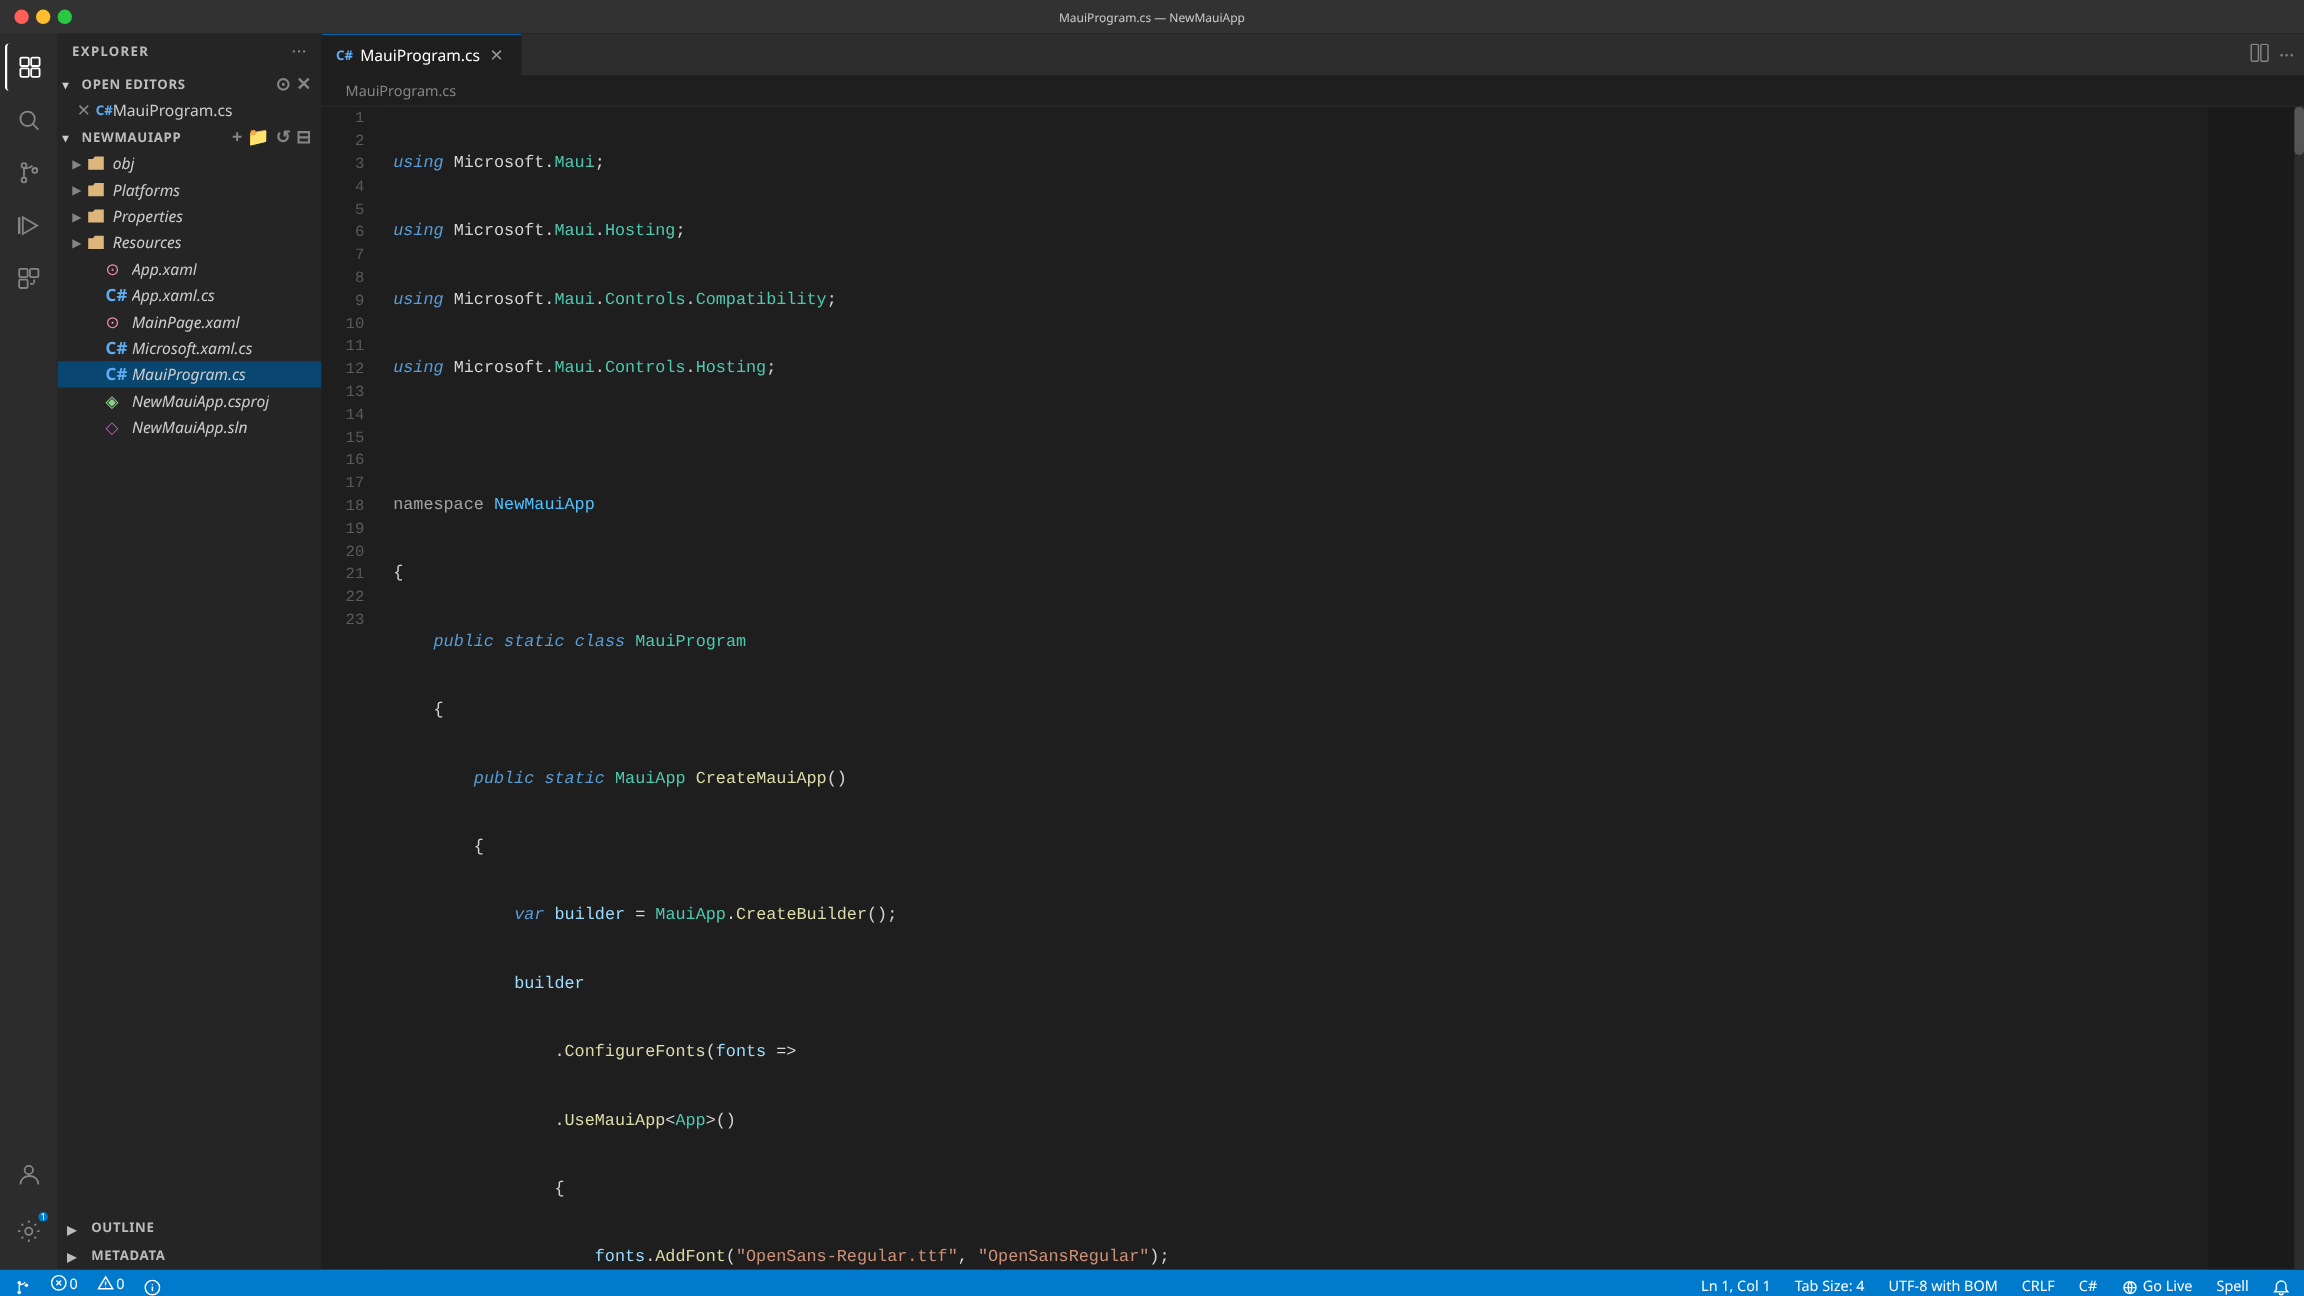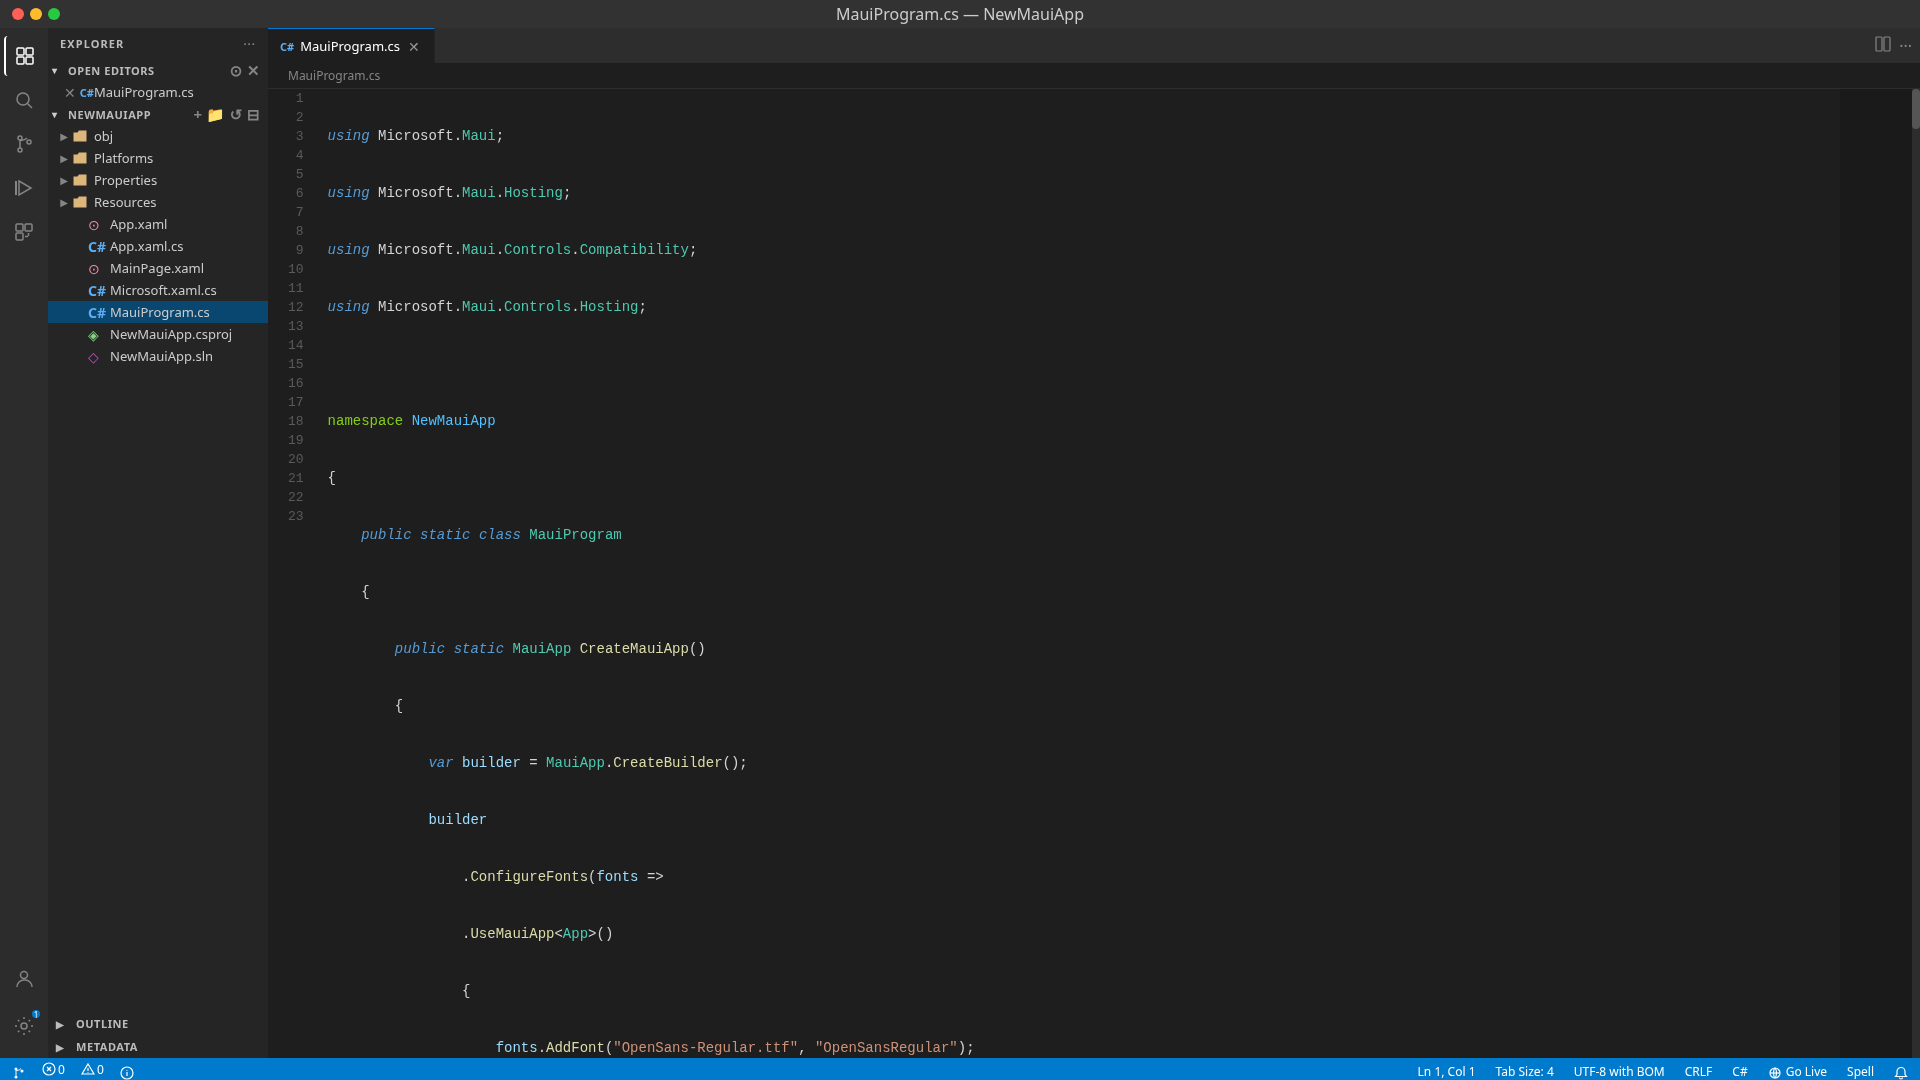--- a/index.html
+++ b/index.html
@@ -36,21 +36,21 @@
       border-radius: 50%;
     }
     .tl-red { background: #ff5f57; }
     .tl-yellow { background: #ffbd2e; }
     .tl-green { background: #28c940; }
     .titlebar-text {
       position: absolute;
       left: 50%;
       transform: translateX(-50%);
       color: #cccccc;
-      font-size: 16px;
+      font-size: 10px;
     }
 
     
     .main-layout {
       display: flex;
       flex: 1;
       overflow: hidden;
     }
 
     
@@ -132,20 +132,21 @@
       width: 18px;
       flex-shrink: 0;
       font-size: 14px;
       margin-right: 4px;
       display: flex;
       align-items: center;
     }
     .tree-item .item-label {
       overflow: hidden;
       text-overflow: ellipsis;
+      font-style: italic;
     }
     .cs-icon { color: #5eadf3; font-size: 11px; font-weight: bold; }
     .xaml-icon { color: #e8a; font-size: 10px; }
     .csproj-icon { color: #89d185; font-size: 10px; }
     .sln-icon { color: #b5b; font-size: 10px; }
 
     .open-editors-section { flex-shrink: 0; }
     .open-editor-item {
       display: flex;
       align-items: center;
@@ -282,21 +283,21 @@
       padding: 0 0 0 8px;
       white-space: pre;
     }
     .code-line {
       height: 19px;
       line-height: 19px;
     }
 
     
     .kw { color: #569cd6; font-style: italic; }
-    .kw2 { color: #84cc16; }
+    .kw2 { color: #a3a3a3; }
     .type { color: #4ec9b0; }
     .ns { color: #4ec9b0; }
     .str { color: #ce9178; }
     .fn { color: #dcdcaa; }
     .var { color: #9cdcfe; }
     .plain { color: #d4d4d4; }
     .ns-name { color: #4fc1ff; }
     .panel-header {
       display: flex;
       align-items: center;

